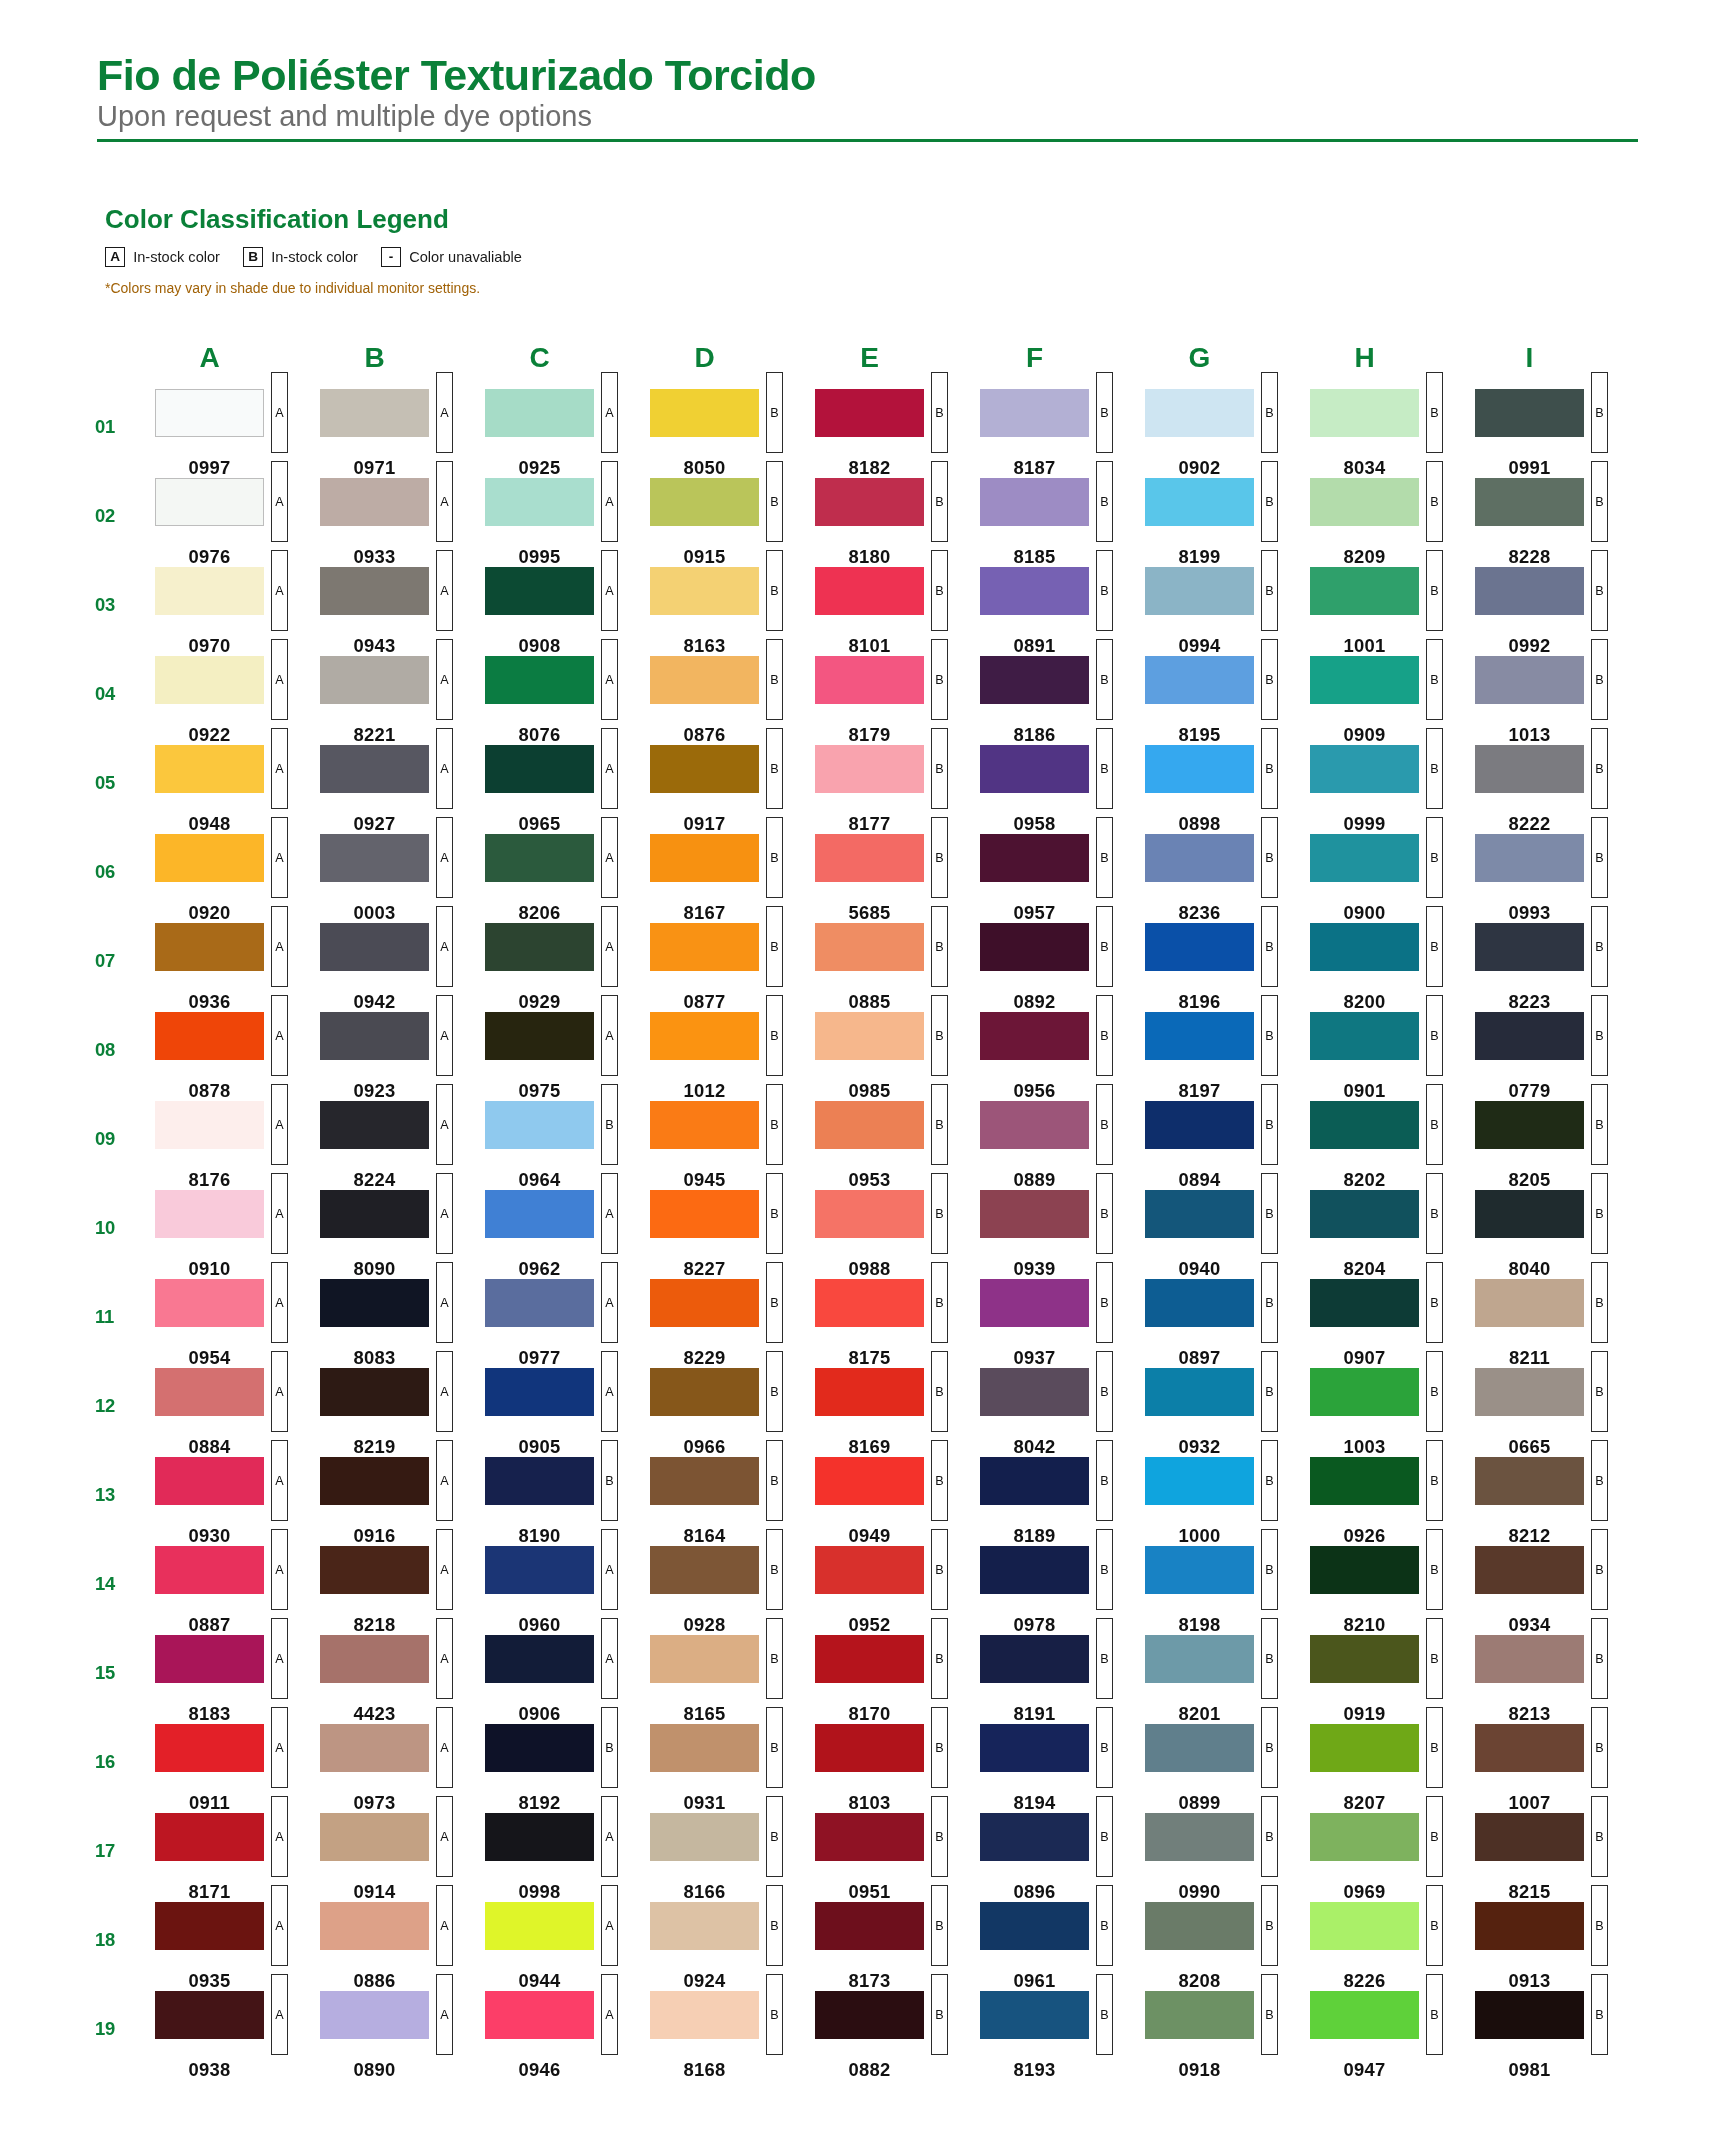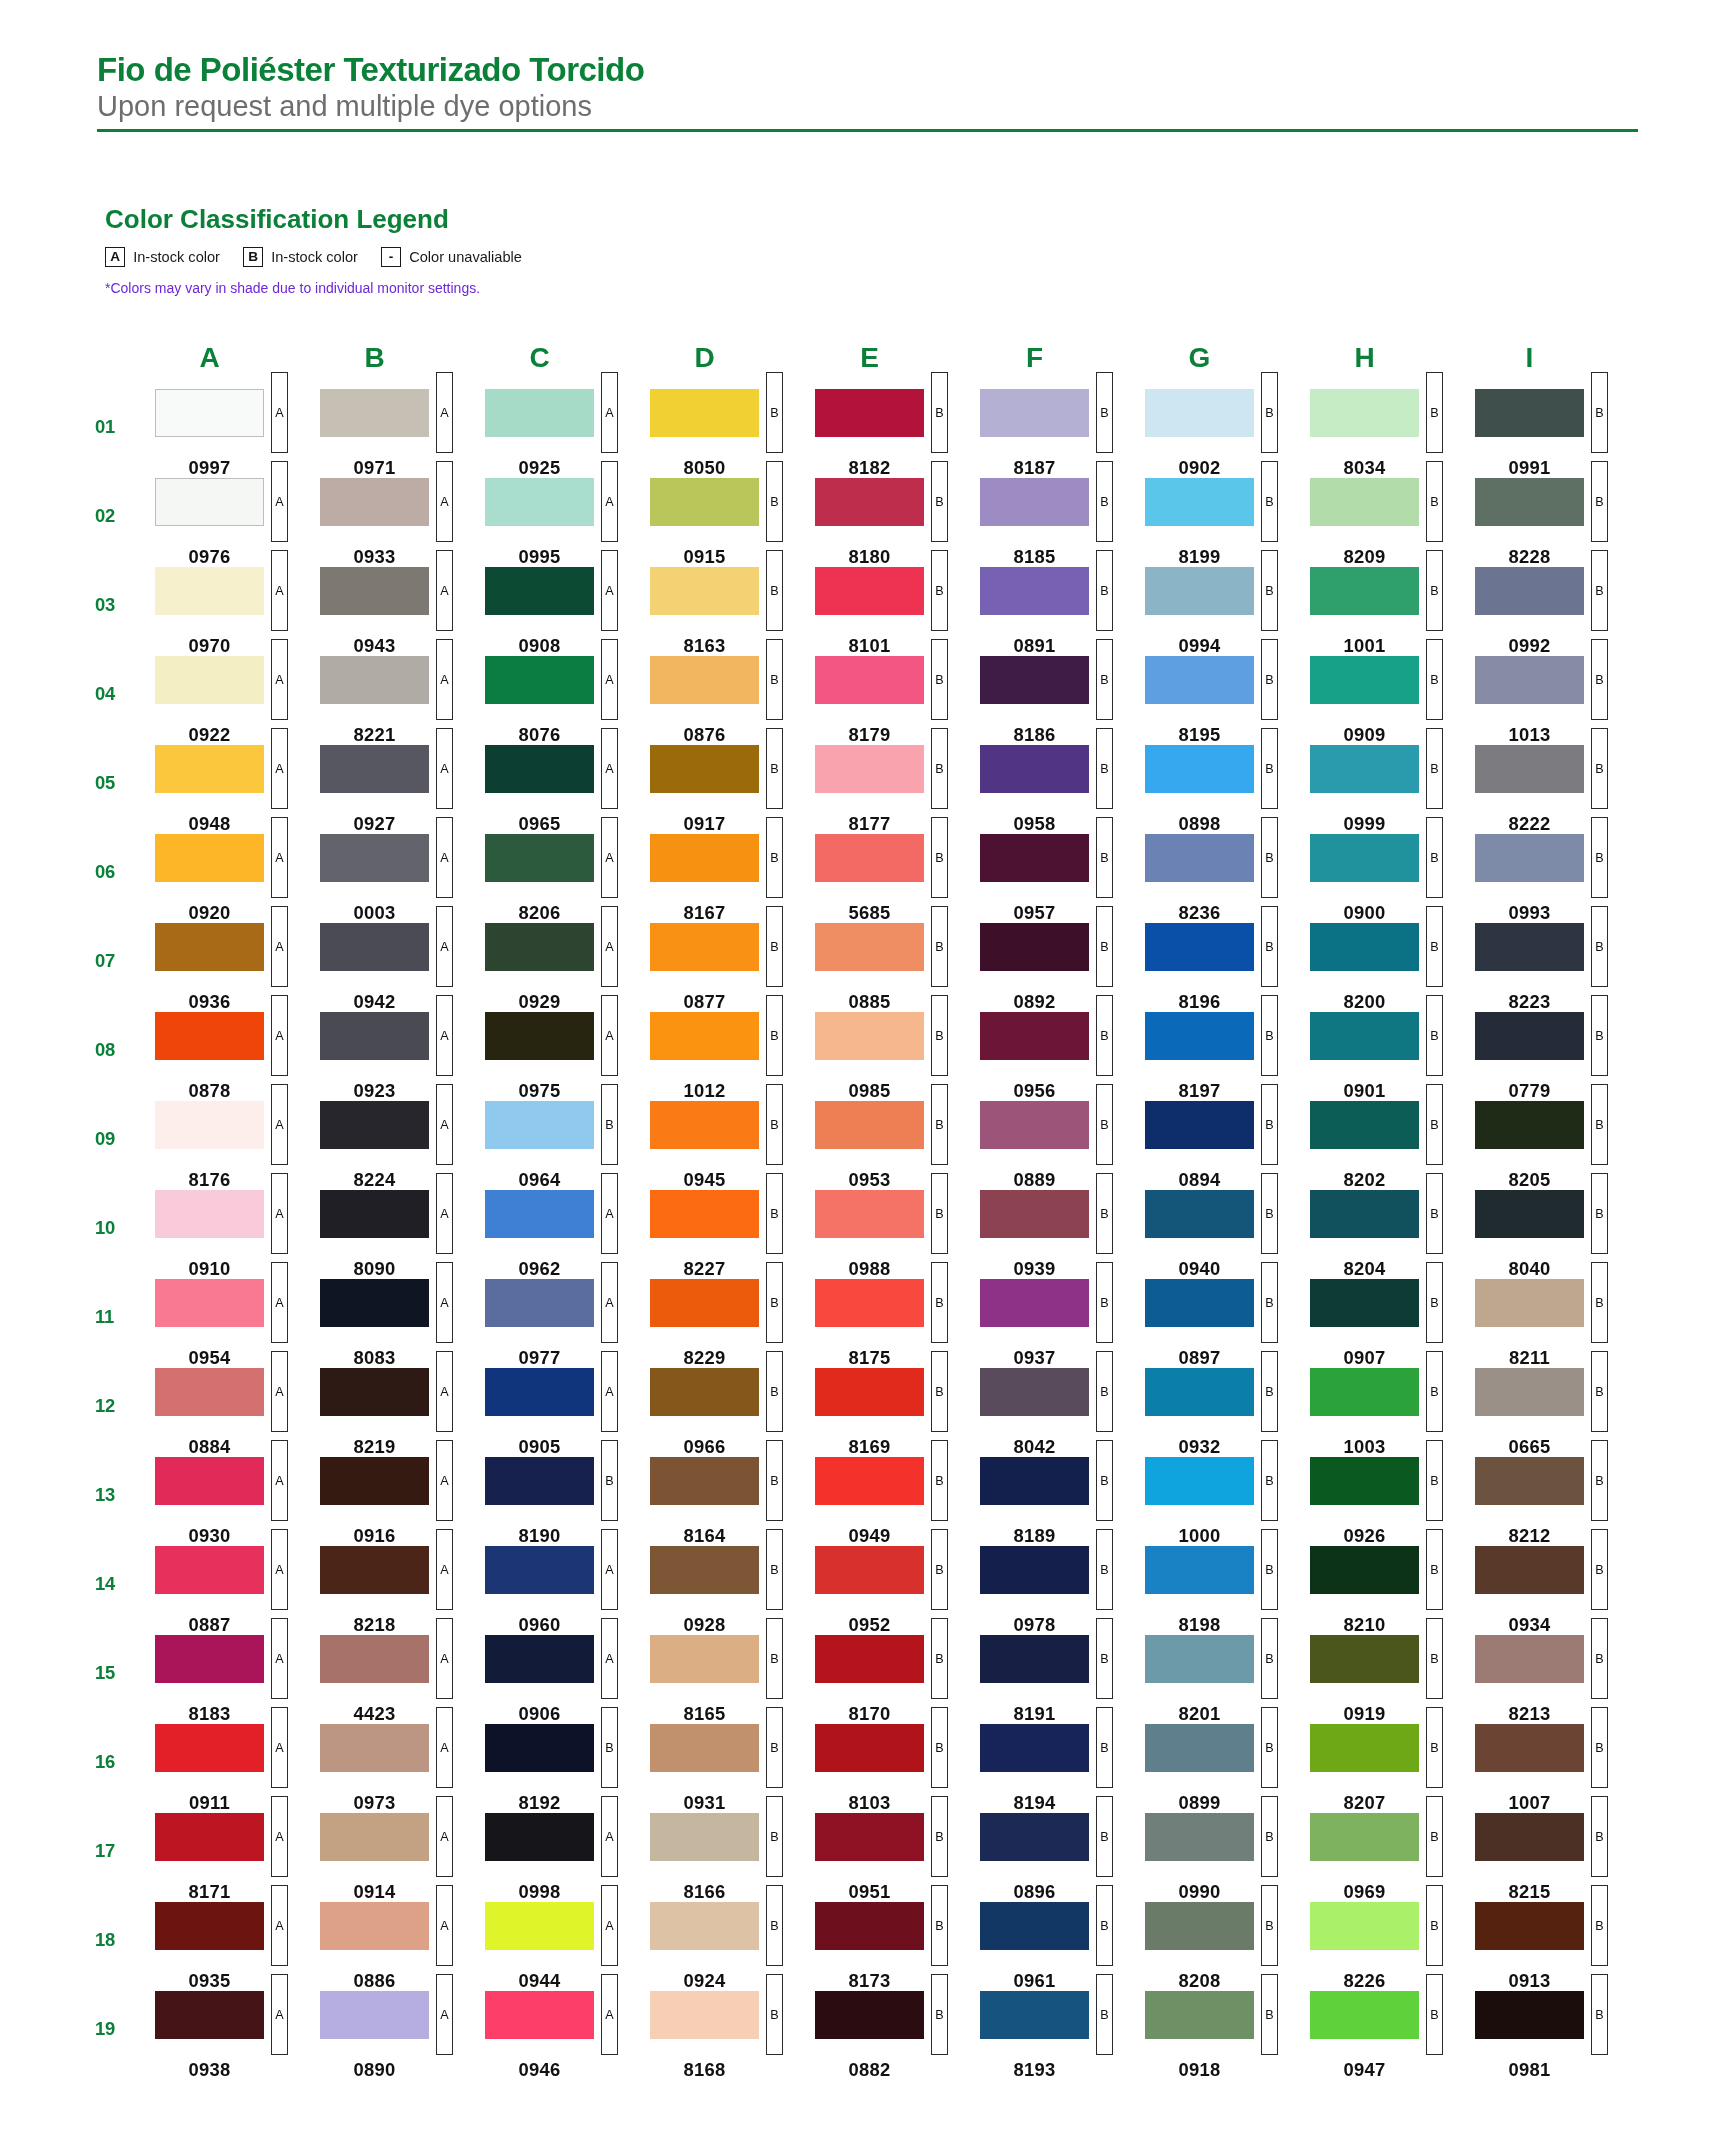--- a/index.html
+++ b/index.html
@@ -18,21 +18,21 @@
   }
 
   
   .header {
     position: absolute;
     left: 97px;
     top: 53px;
     width: 1543px;
   }
   .title {
-    font-size: 33px;
+    font-size: 43px;
     font-weight: bold;
     color: #0a8038;
     letter-spacing: -0.5px;
     line-height: 1.05;
     white-space: nowrap;
   }
   .subtitle {
     font-size: 29px;
     color: #6e6e6e;
     line-height: 1.15;
@@ -82,21 +82,21 @@
   }
   .legend-label {
     margin-left: 7.8px;
     font-size: 14.6px;
     color: #1a1a1a;
     white-space: nowrap;
   }
   .legend-note {
     margin-top: 12.6px;
     font-size: 14px;
-    color: #6d28d9;
+    color: #a16207;
     white-space: nowrap;
   }
 
   
   .logo {
     position: absolute;
     left: 1388px;
     top: 182px;
     width: 223px;
     text-align: center;

